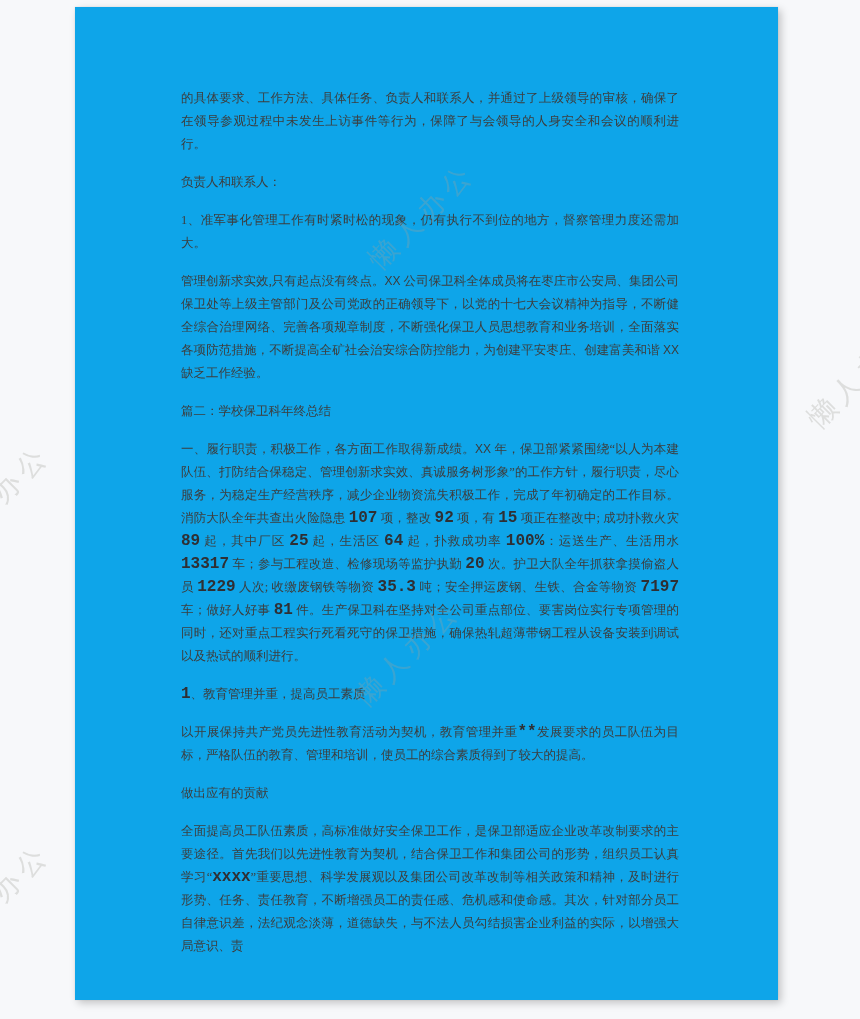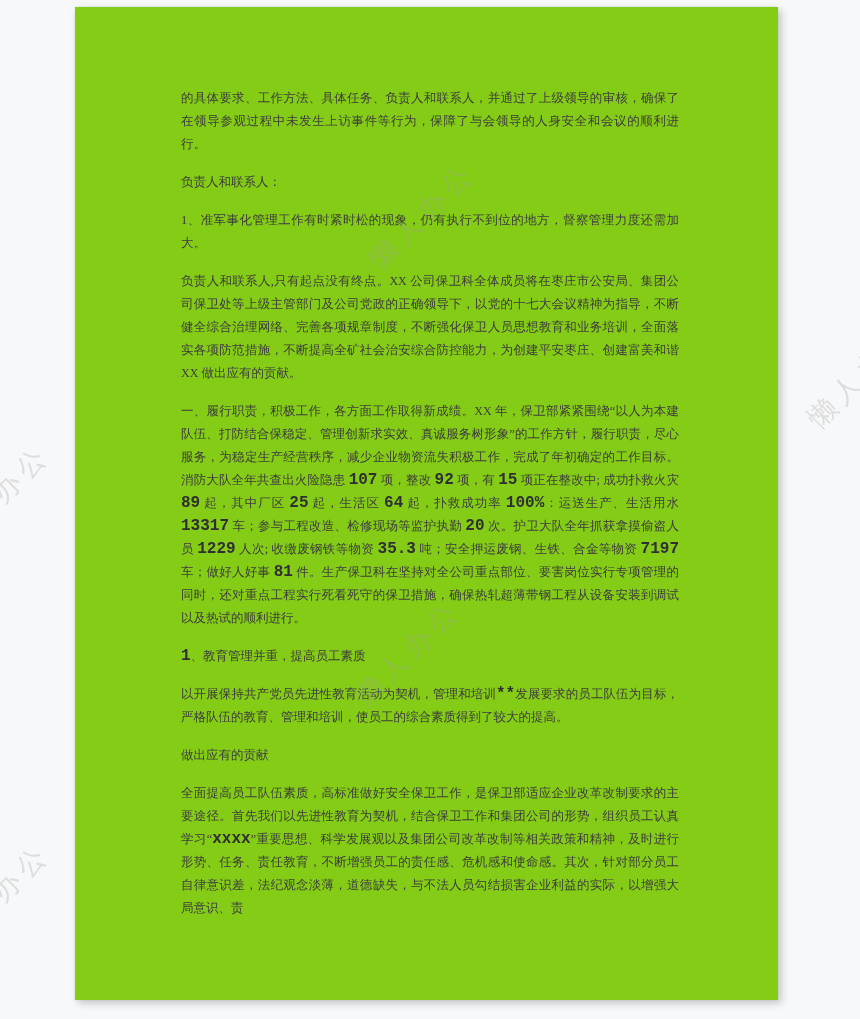--- a/index.html
+++ b/index.html
@@ -38,21 +38,21 @@
   .para {
     margin: 0 0 15px 0;
   }
   .num {
     font-family: Liberation Mono, monospace;
     font-weight: 700;
     font-size: 16px;
     color: #2f2f33;
   }
   .lat {
-    font-family: Liberation Serif, serif;
+    font-family: Liberation Sans, sans-serif;
     font-size: 12px;
   }
   .wm {
     position: absolute;
     font-family: "Liberation Serif", "DejaVu Serif", serif;
     font-size: 28px;
     letter-spacing: 6px;
     white-space: nowrap;
     transform: rotate(-45deg);
     pointer-events: none;
@@ -61,29 +61,30 @@
   .wm1 { left: 354px; top: 197px; }
   .wm2 { left: -71px; top: 479px; }
   .wm3 { left: 793px; top: 356px; }
   .wm4 { left: 340px; top: 634px; }
   .wm5 { left: -71px; top: 878px; }
 </style>
 </head>
 <body style="background: rgb(247, 248, 250);">
 
 <div class="viewport">
-  <div class="paper" style="background: #84cc16;">
+  <div class="paper" style="background: #0ea5e9;">
     <div class="content" id="doc-content" style="color: rgb(61, 61, 61);">
         <p class="para"><span>的具体要求、工作方法、具体任务、负责人和联系人，并通过了上级领导的审核，确保了在领导参观过程中未发生上访事件等行为，保障了与会领导的人身安全和会议的顺利进行。</span></p>
         <p class="para"><span>负责人和联系人：</span></p>
         <p class="para"><span>1、准军事化管理工作有时紧时松的现象，仍有执行不到位的地方，督察管理力度还需加大。</span></p>
-        <p class="para"><span>负责人和联系人,只有起点没有终点。</span><span class="lat">XX</span><span> 公司保卫科全体成员将在枣庄市公安局、集团公司保卫处等上级主管部门及公司党政的正确领导下，以党的十七大会议精神为指导，不断健全综合治理网络、完善各项规章制度，不断强化保卫人员思想教育和业务培训，全面落实各项防范措施，不断提高全矿社会治安综合防控能力，为创建平安枣庄、创建富美和谐 </span><span class="lat">XX</span><span> 做出应有的贡献。</span></p>
+        <p class="para"><span>管理创新求实效,只有起点没有终点。</span><span class="lat">XX</span><span> 公司保卫科全体成员将在枣庄市公安局、集团公司保卫处等上级主管部门及公司党政的正确领导下，以党的十七大会议精神为指导，不断健全综合治理网络、完善各项规章制度，不断强化保卫人员思想教育和业务培训，全面落实各项防范措施，不断提高全矿社会治安综合防控能力，为创建平安枣庄、创建富美和谐 </span><span class="lat">XX</span><span> 缺乏工作经验。</span></p>
+        <p class="para"><span>篇二：学校保卫科年终总结</span></p>
         <p class="para"><span>一、履行职责，积极工作，各方面工作取得新成绩。</span><span class="lat">XX</span><span> 年，保卫部紧紧围绕“以人为本建队伍、打防结合保稳定、管理创新求实效、真诚服务树形象”的工作方针，履行职责，尽心服务，为稳定生产经营秩序，减少企业物资流失积极工作，完成了年初确定的工作目标。消防大队全年共查出火险隐患 </span><span class="num">107</span><span> 项，整改 </span><span class="num">92</span><span> 项，有 </span><span class="num">15</span><span> 项正在整改中; 成功扑救火灾 </span><span class="num">89</span><span> 起，其中厂区 </span><span class="num">25</span><span> 起，生活区 </span><span class="num">64</span><span> 起，扑救成功率 </span><span class="num">100%</span><span>：运送生产、生活用水 </span><span class="num">13317</span><span> 车；参与工程改造、检修现场等监护执勤 </span><span class="num">20</span><span> 次。护卫大队全年抓获拿摸偷盗人员 </span><span class="num">1229</span><span> 人次; 收缴废钢铁等物资 </span><span class="num">35.3</span><span> 吨；安全押运废钢、生铁、合金等物资 </span><span class="num">7197</span><span> 车；做好人好事 </span><span class="num">81</span><span> 件。生产保卫科在坚持对全公司重点部位、要害岗位实行专项管理的同时，还对重点工程实行死看死守的保卫措施，确保热轧超薄带钢工程从设备安装到调试以及热试的顺利进行。</span></p>
         <p class="para"><span class="num">1</span><span>、教育管理并重，提高员工素质</span></p>
-        <p class="para"><span>以开展保持共产党员先进性教育活动为契机，管理和培训</span><span class="num">**</span><span>发展要求的员工队伍为目标，严格队伍的教育、管理和培训，使员工的综合素质得到了较大的提高。</span></p>
+        <p class="para"><span>以开展保持共产党员先进性教育活动为契机，教育管理并重</span><span class="num">**</span><span>发展要求的员工队伍为目标，严格队伍的教育、管理和培训，使员工的综合素质得到了较大的提高。</span></p>
         <p class="para"><span>做出应有的贡献</span></p>
         <p class="para"><span>全面提高员工队伍素质，高标准做好安全保卫工作，是保卫部适应企业改革改制要求的主要途径。首先我们以先进性教育为契机，结合保卫工作和集团公司的形势，组织员工认真学习“</span><span class="num">xxxx</span><span>”重要思想、科学发展观以及集团公司改革改制等相关政策和精神，及时进行形势、任务、责任教育，不断增强员工的责任感、危机感和使命感。其次，针对部分员工自律意识差，法纪观念淡薄，道德缺失，与不法人员勾结损害企业利益的实际，以增强大局意识、责</span></p>
       </div>
   </div>
   <div class="wm wm1" style="color: rgba(162, 162, 154, 0.3);">懒人办公</div>
   <div class="wm wm2" style="color: rgba(162, 162, 154, 0.3);">懒人办公</div>
   <div class="wm wm3" style="color: rgba(162, 162, 154, 0.3);">懒人办公</div>
   <div class="wm wm4" style="color: rgba(162, 162, 154, 0.3);">懒人办公</div>
   <div class="wm wm5" style="color: rgba(162, 162, 154, 0.3);">懒人办公</div>
 </div>

